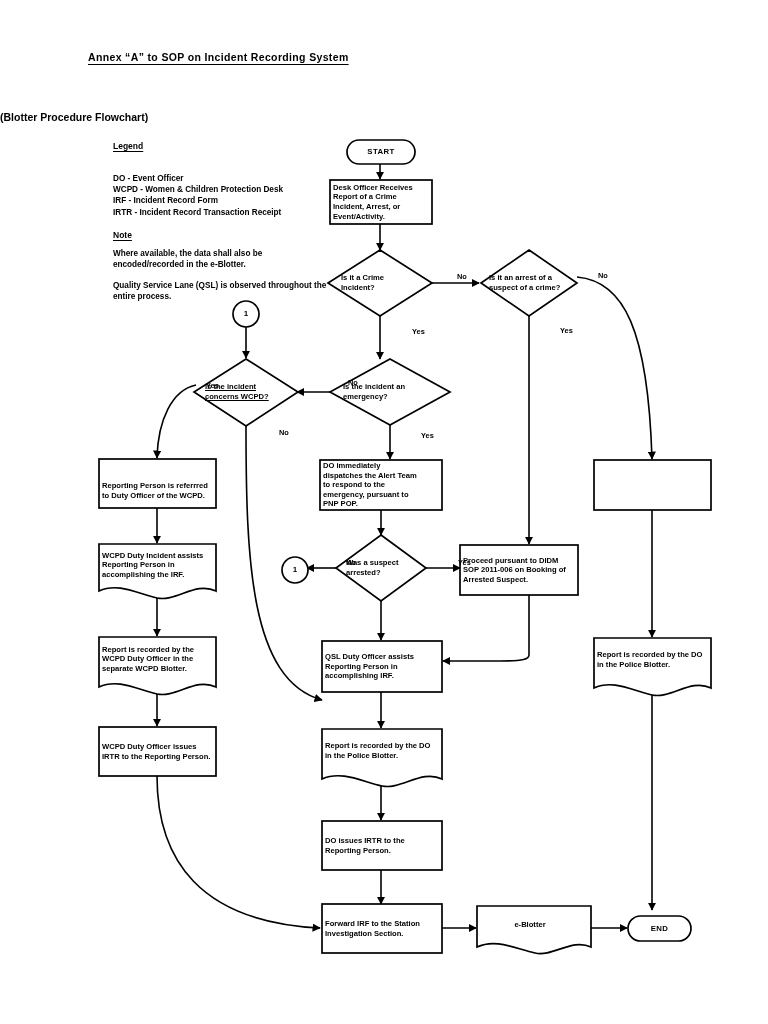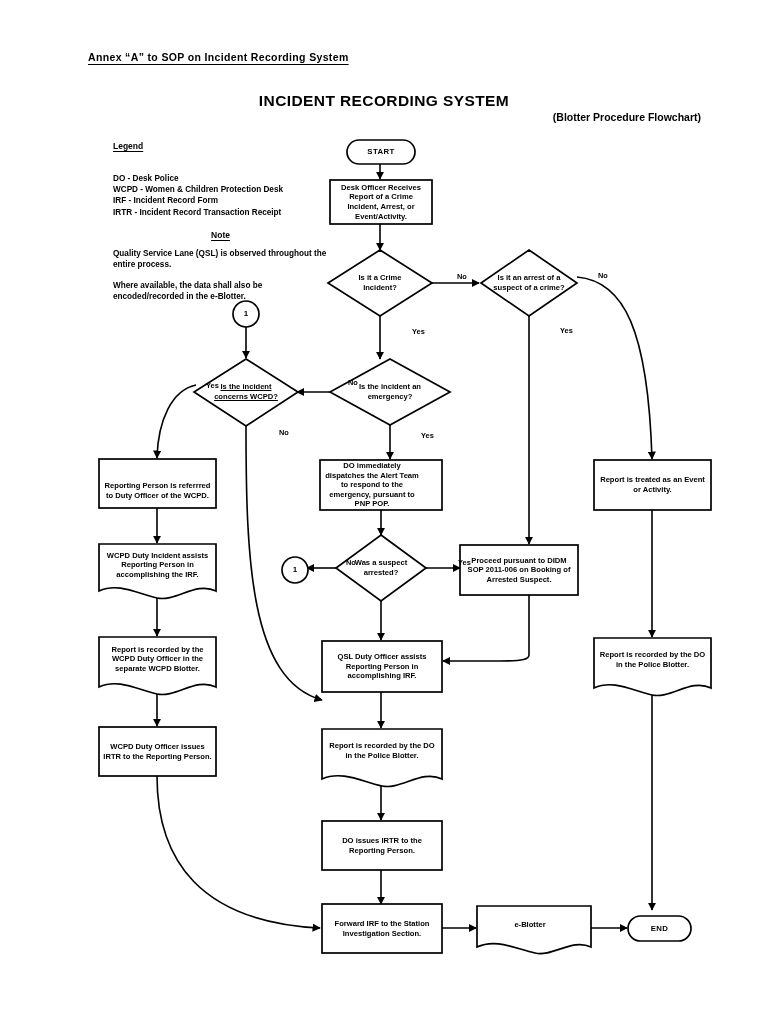--- a/index.html
+++ b/index.html
@@ -43,22 +43,22 @@
     width: 768px;
     text-align: center;
     font-size: 15.5px;
     font-weight: bold;
     letter-spacing: 0.4px;
   }
   .sub-title {
     position: absolute;
     left: 0;
     top: 111px;
-    width: 701px;
-    text-align: right;
+    width: 760px;
+    text-align: left;
     font-size: 10.5px;
     font-weight: bold;
   }
   .legend-block {
     position: absolute;
     left: 113px;
     top: 141px;
     width: 215px;
   }
   .legend-head {
@@ -74,35 +74,34 @@
     line-height: 11.2px;
     white-space: nowrap;
   }
   .note-head {
     font-size: 8.5px;
     font-weight: bold;
     text-decoration: underline;
     text-underline-offset: 2px;
     margin-top: 12px;
     margin-bottom: 8px;
-    text-align: center;
   }
   .note-para {
     font-size: 8.2px;
     font-weight: bold;
     line-height: 11.5px;
     margin-bottom: 9px;
   }
   
   .node-label {
     position: absolute;
     display: flex;
     align-items: center;
     justify-content: center;
-    text-align: center;
+    text-align: left;
     font-size: 7.6px;
     font-weight: bold;
     line-height: 9.6px;
     box-sizing: border-box;
     padding: 0 3px;
     pointer-events: none;
   }
   .terminal-label {
     font-size: 7.8px;
     letter-spacing: 0.4px;
@@ -234,32 +233,31 @@
 
       <rect x="322" y="904" width="120" height="49"></rect>
 
       <path d="M 477 906 L 591 906 L 591 947 C 572 938 553 957 535 953 C 516 949 496 938 477 947 Z"></path>
 
       <rect x="628" y="916" width="63" height="25" rx="12.5" ry="12.5"></rect>
     </g>
   </svg>
 
   <div class="annex-title">Annex “A” to SOP on Incident Recording System</div>
-  <div class="main-title">INCIDENT RECORDING SYSTEM</div>
   <div class="sub-title">(Blotter Procedure Flowchart)</div>
 
   <div class="legend-block">
     <div class="legend-head">Legend</div>
-    <div class="legend-line">DO - Desk Police</div>
+    <div class="legend-line">DO - Event Officer</div>
     <div class="legend-line">WCPD - Women &amp; Children Protection Desk</div>
     <div class="legend-line">IRF - Incident Record Form</div>
     <div class="legend-line">IRTR - Incident Record Transaction Receipt</div>
     <div class="note-head">Note</div>
+    <div class="note-para">Where available, the data shall also be encoded/recorded in the e-Blotter.</div>
     <div class="note-para">Quality Service Lane (QSL) is observed throughout the entire process.</div>
-    <div class="note-para">Where available, the data shall also be encoded/recorded in the e-Blotter.</div>
   </div>
 
   <div class="node-label terminal-label" style="left:347px;top:140px;width:68px;height:24px;">START</div>
 
   <div class="node-label" style="left:330px;top:180px;width:102px;height:44px;">Desk Officer Receives Report of a Crime Incident, Arrest, or Event/Activity.</div>
 
   <div class="node-label" style="left:338px;top:266px;width:84px;height:34px;">Is it a Crime Incident?</div>
 
   <div class="node-label" style="left:486px;top:262px;width:86px;height:42px;">Is it an arrest of a suspect of a crime?</div>
 
@@ -278,21 +276,20 @@
   <div class="node-label" style="left:99px;top:637px;width:117px;height:44px;">Report is recorded by the WCPD Duty Officer in the separate WCPD Blotter.</div>
 
   <div class="node-label" style="left:320px;top:460px;width:104px;height:50px;">DO immediately dispatches the Alert Team to respond to the emergency, pursuant to PNP POP.</div>
 
   <div class="node-label" style="left:343px;top:556px;width:76px;height:24px;">Was a suspect arrested?</div>
 
   <div class="node-label conn-label" style="left:282px;top:557px;width:26px;height:26px;">1</div>
 
   <div class="node-label" style="left:460px;top:545px;width:118px;height:50px;">Proceed pursuant to DIDM SOP 2011-006 on Booking of Arrested Suspect.</div>
 
-  <div class="node-label" style="left:594px;top:460px;width:117px;height:50px;">Report is treated as an Event or Activity.</div>
 
   <div class="node-label" style="left:322px;top:641px;width:120px;height:51px;border-radius:15px;">QSL Duty Officer assists Reporting Person in accomplishing IRF.</div>
 
   <div class="node-label" style="left:322px;top:729px;width:120px;height:44px;">Report is recorded by the DO in the Police Blotter.</div>
 
   <div class="node-label" style="left:594px;top:638px;width:117px;height:44px;">Report is recorded by the DO in the Police Blotter.</div>
 
   <div class="node-label" style="left:322px;top:904px;width:120px;height:49px;">Forward IRF to the Station Investigation Section.</div>
 
   <div class="node-label" style="left:322px;top:821px;width:120px;height:49px;">DO issues IRTR to the Reporting Person.</div>

